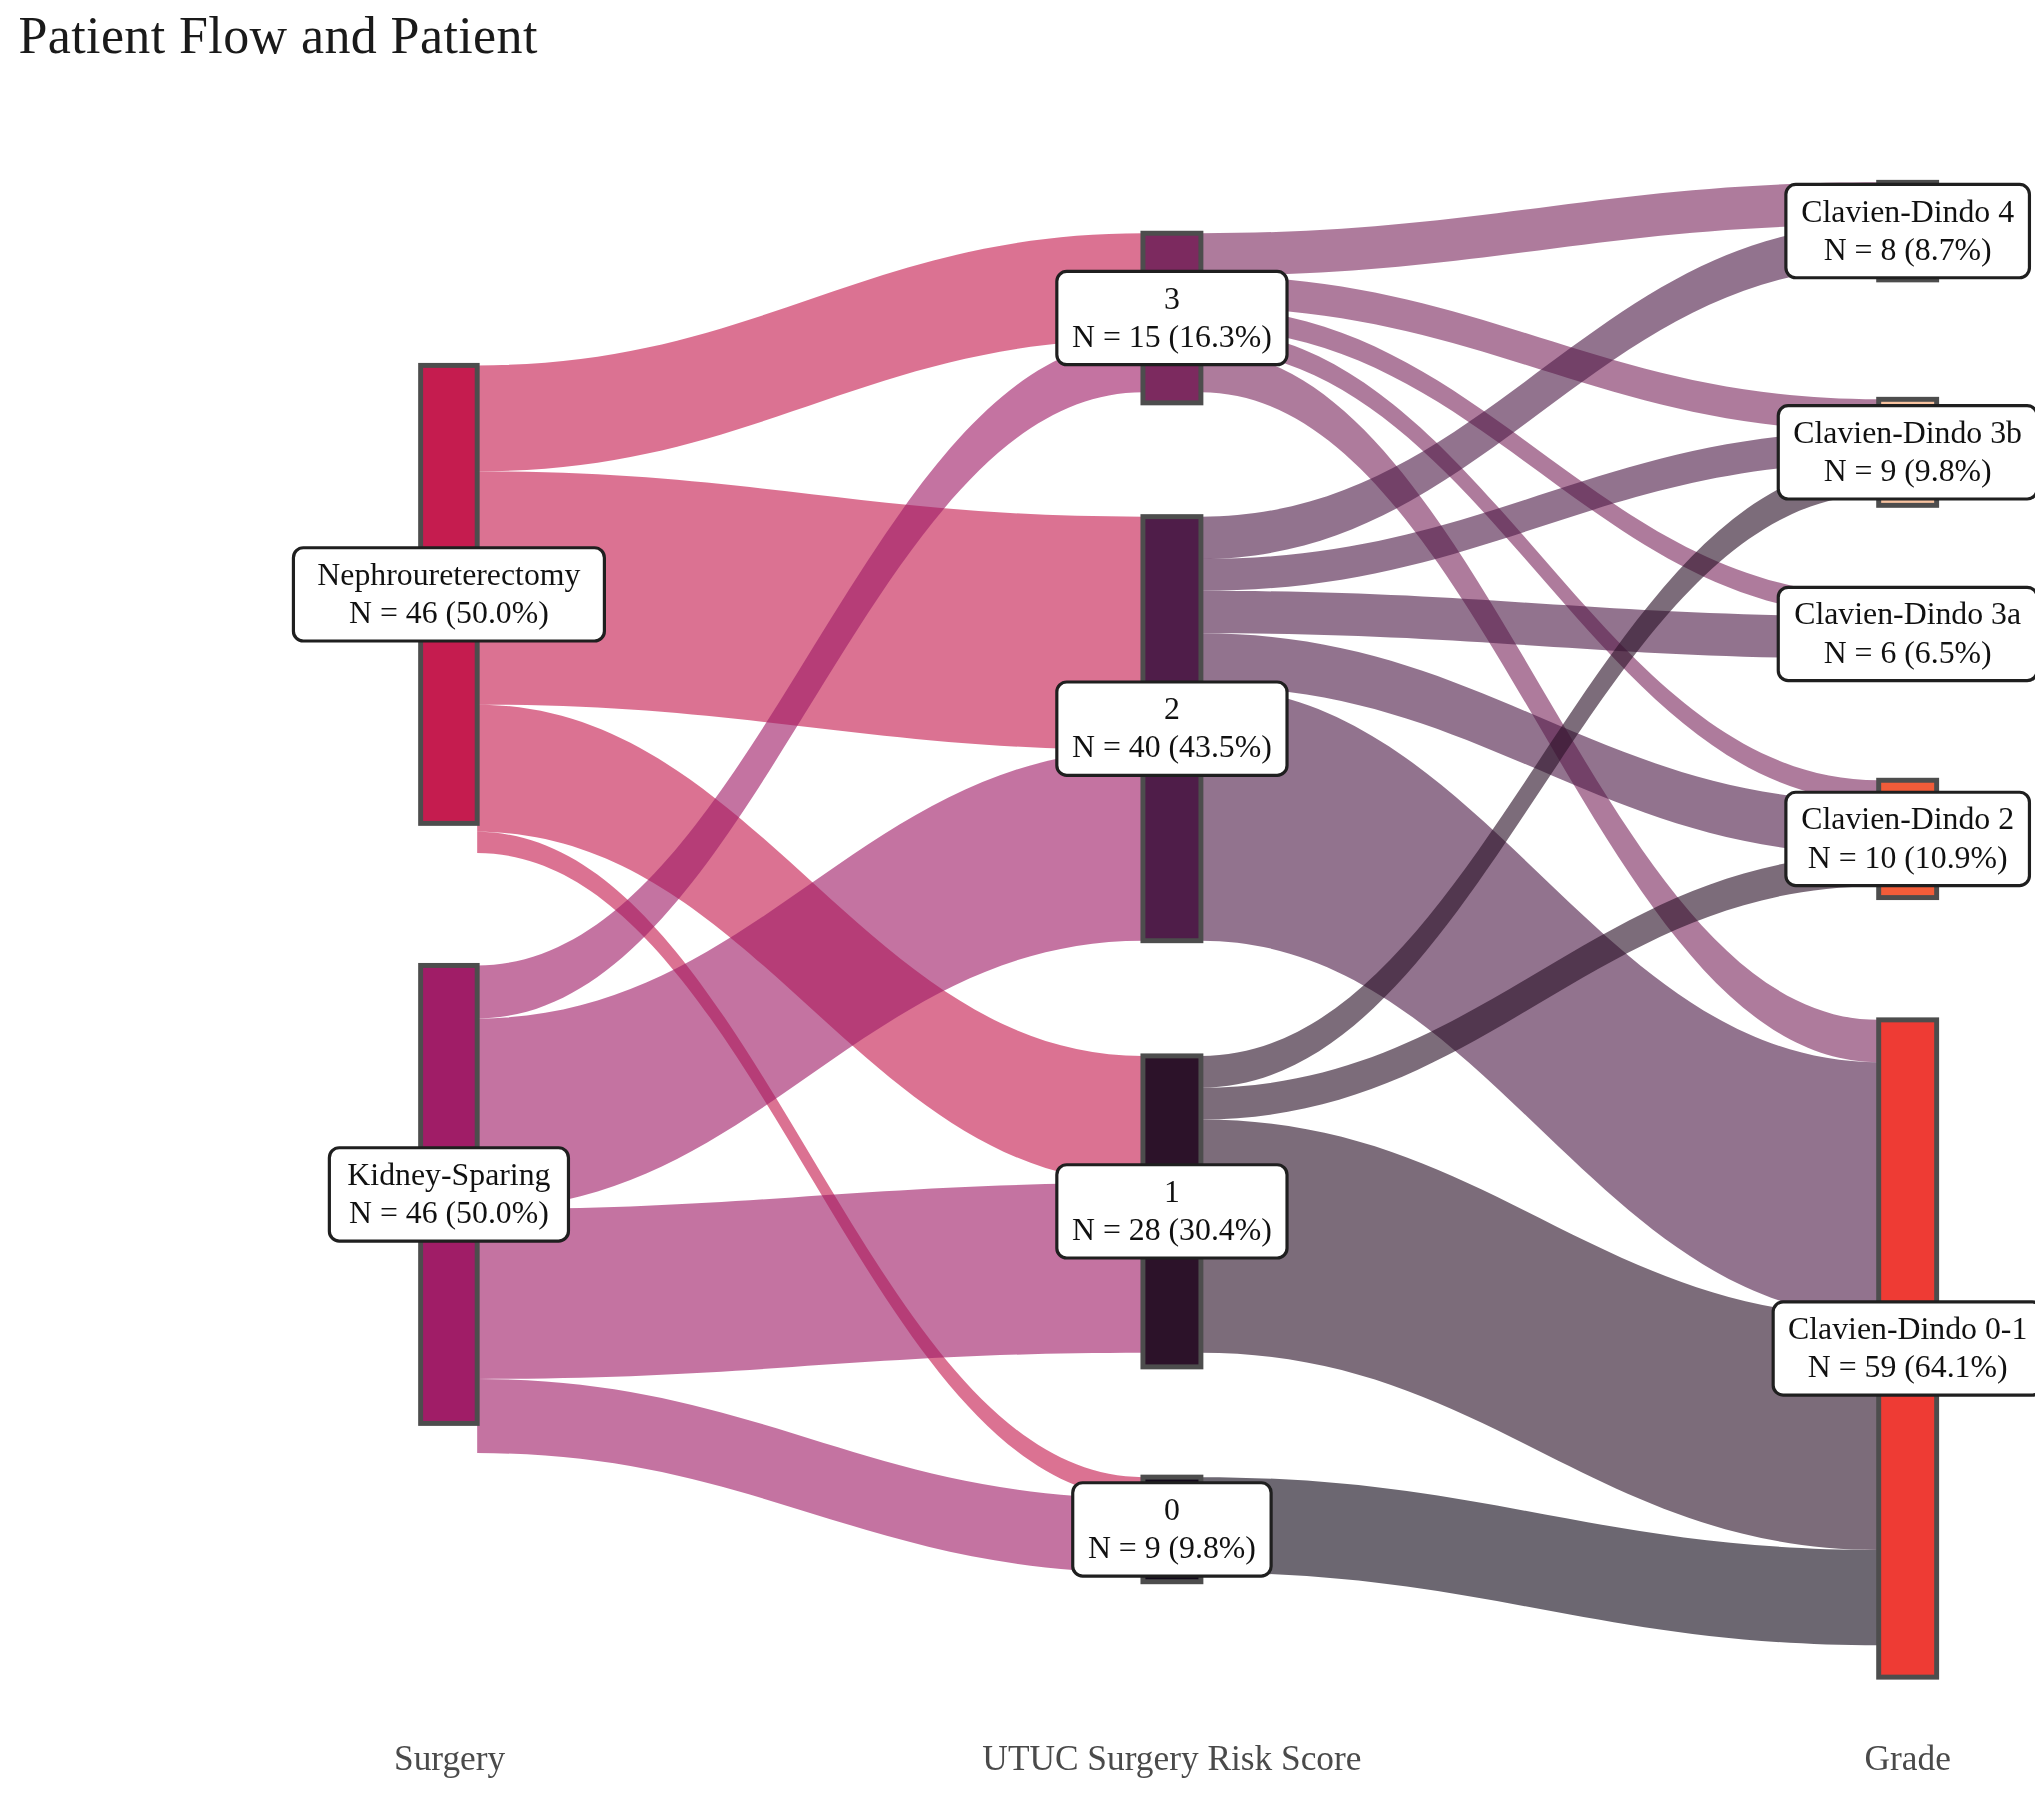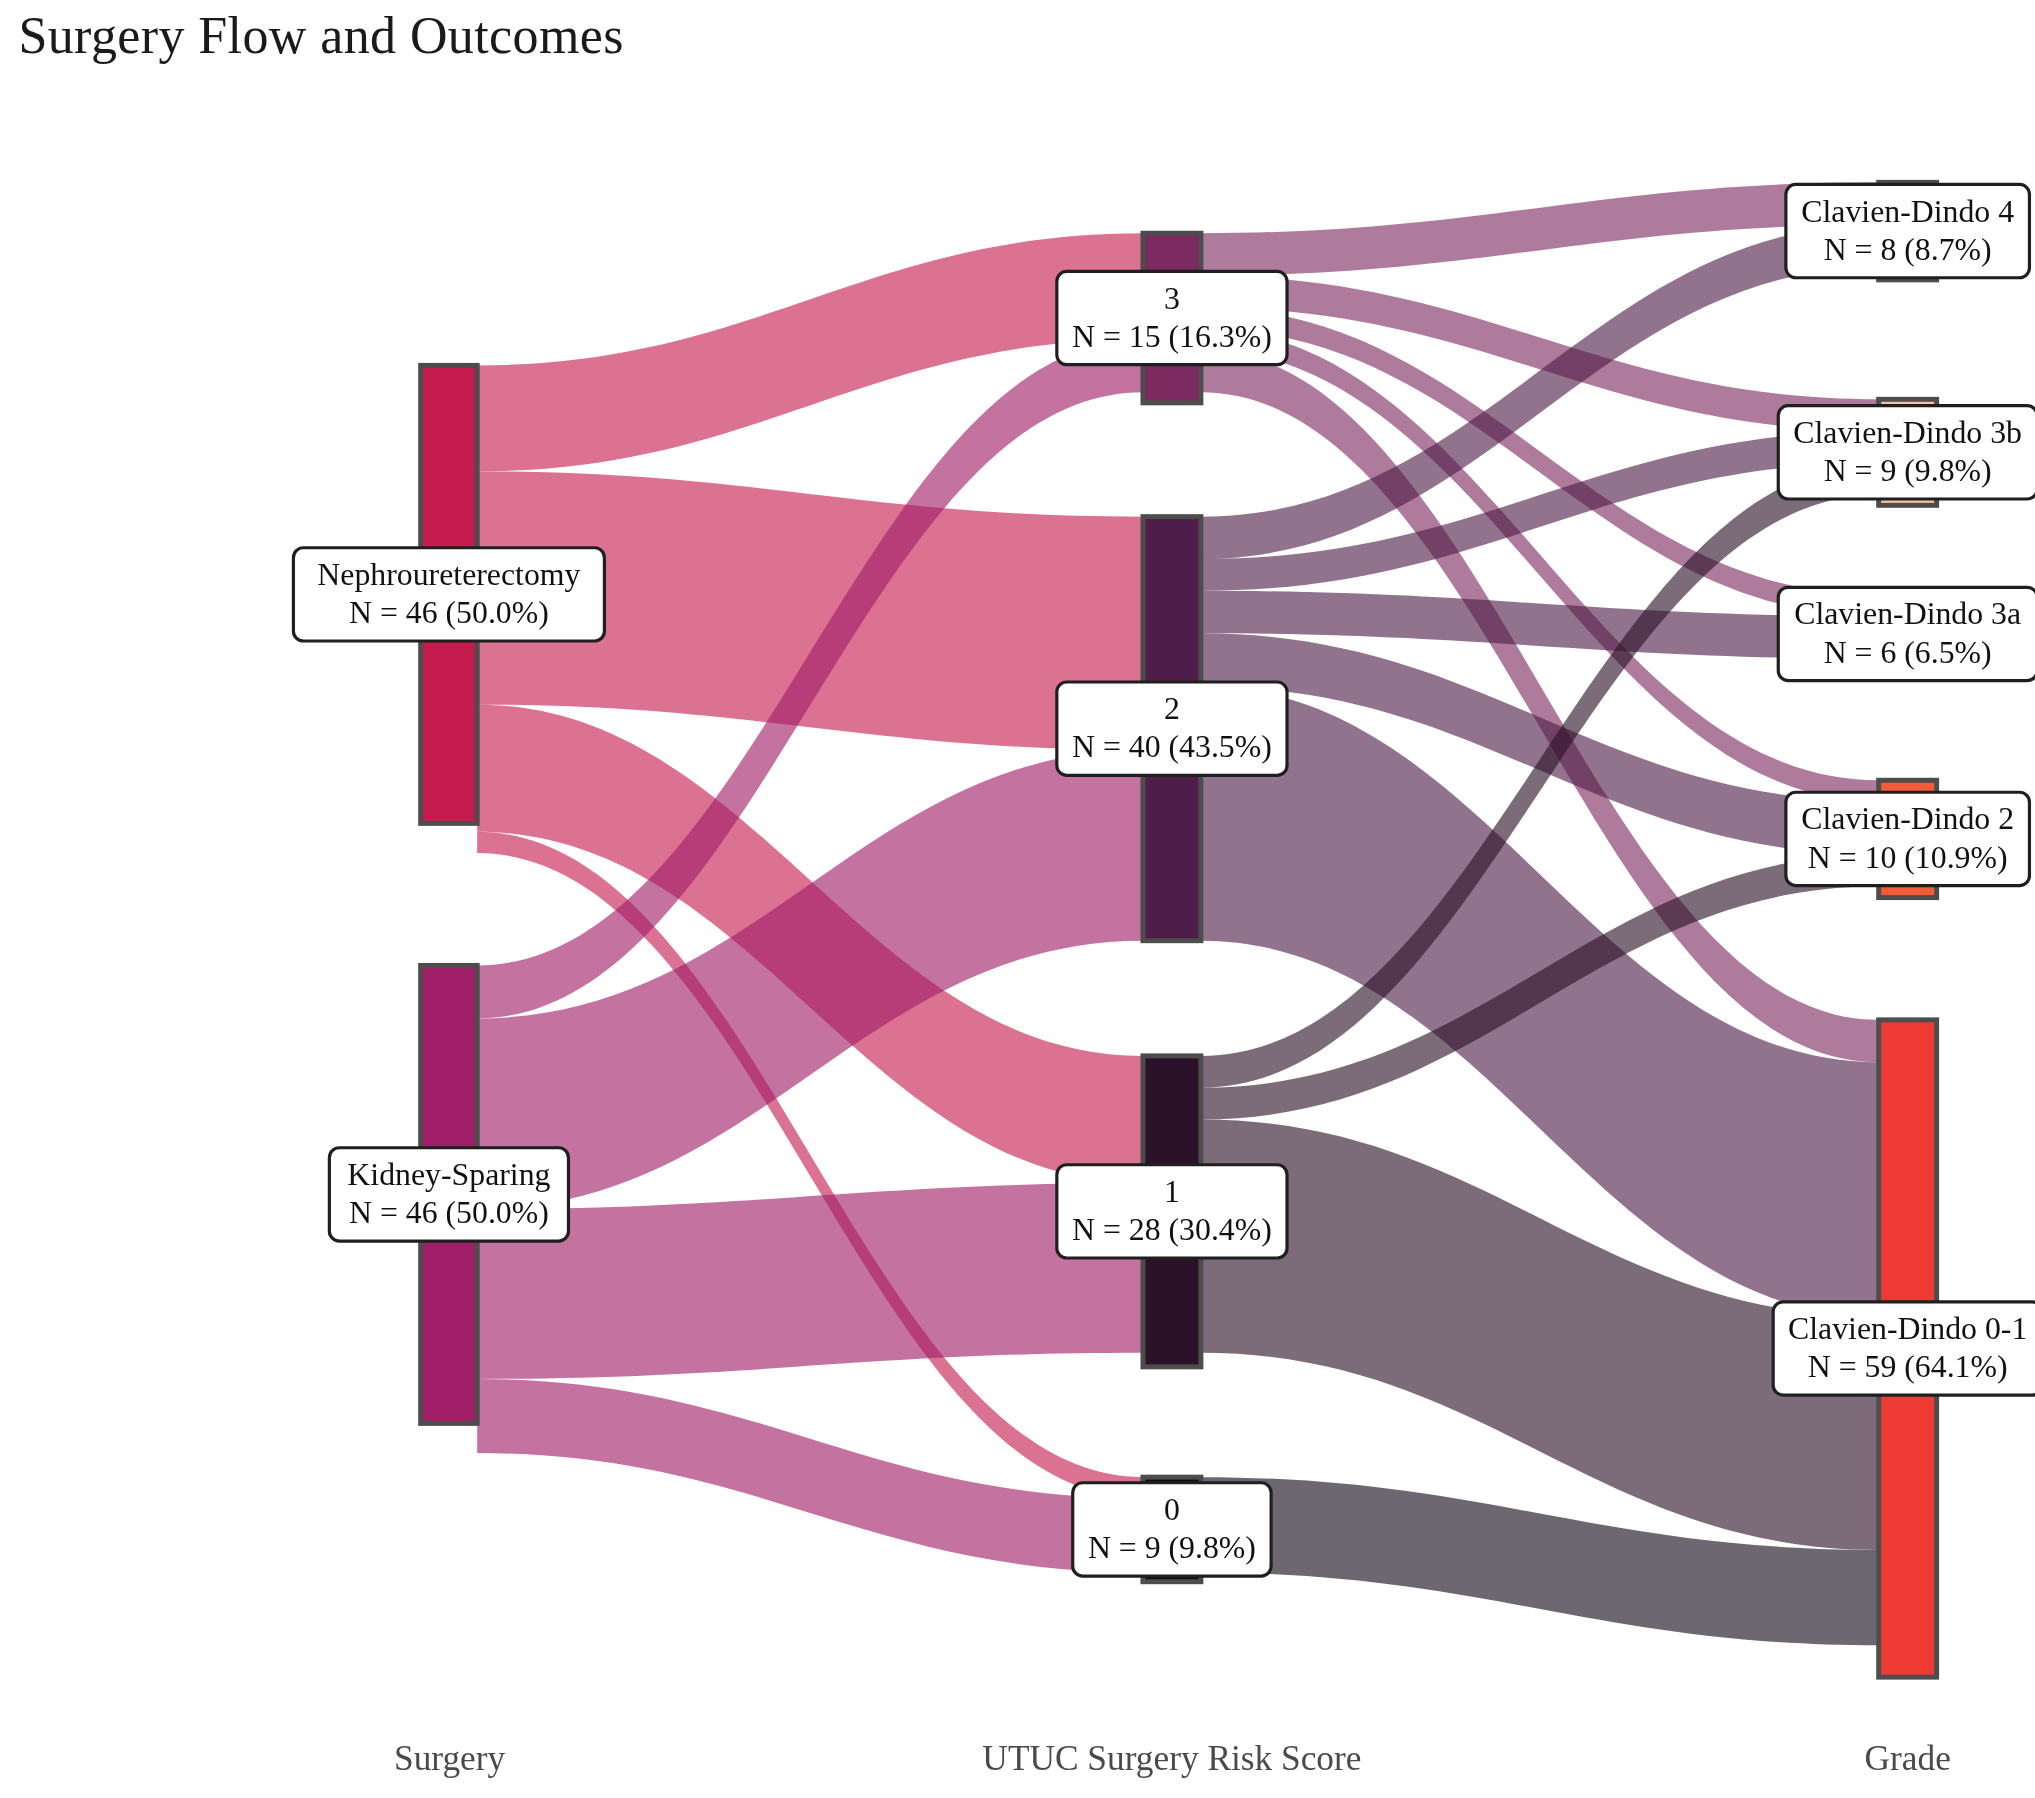--- a/index.html
+++ b/index.html
@@ -21,21 +21,21 @@
   .boxT{
     font-family:"Liberation Serif",serif;
     font-size:45px;fill:#111111;text-anchor:middle;
   }
 </style>
 </head>
 <body>
 
 <div id="stage">
 
-  <div id="title">Surgery Flow and Outcomes</div>
+  <div id="title">Patient Flow and Patient</div>
 
   <svg id="sankey" viewBox="0 0 2879 2544">
     <g id="links-layer">
         <path d="M675,517 C1070.6399999999999,517 1221.3600000000001,330 1617,330
                L1617,480 C1221.3600000000001,480 1070.6399999999999,667 675,667 Z" class="link" fill="#C51C4F"></path>
         <path d="M675,667 C1070.6399999999999,667 1221.3600000000001,731 1617,731
                L1617,1061 C1221.3600000000001,1061 1070.6399999999999,997 675,997 Z" class="link" fill="#C51C4F"></path>
         <path d="M675,997 C1070.6399999999999,997 1221.3600000000001,1494 1617,1494
                L1617,1674 C1221.3600000000001,1674 1070.6399999999999,1177 675,1177 Z" class="link" fill="#C51C4F"></path>
         <path d="M675,1177 C1070.6399999999999,1177 1221.3600000000001,2090 1617,2090

